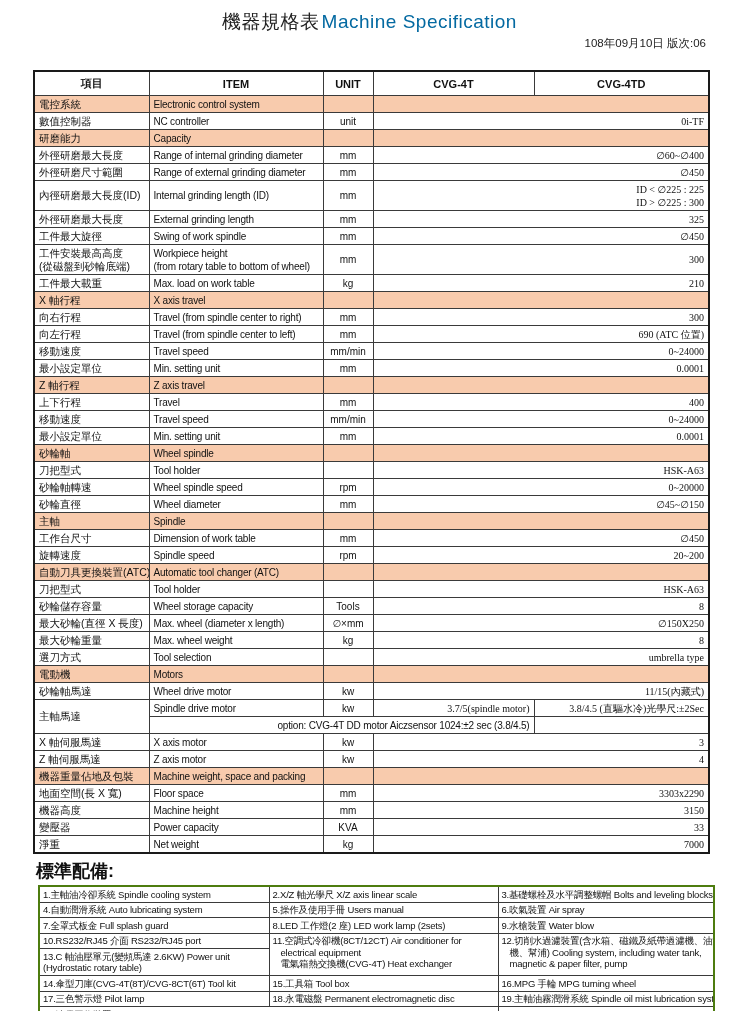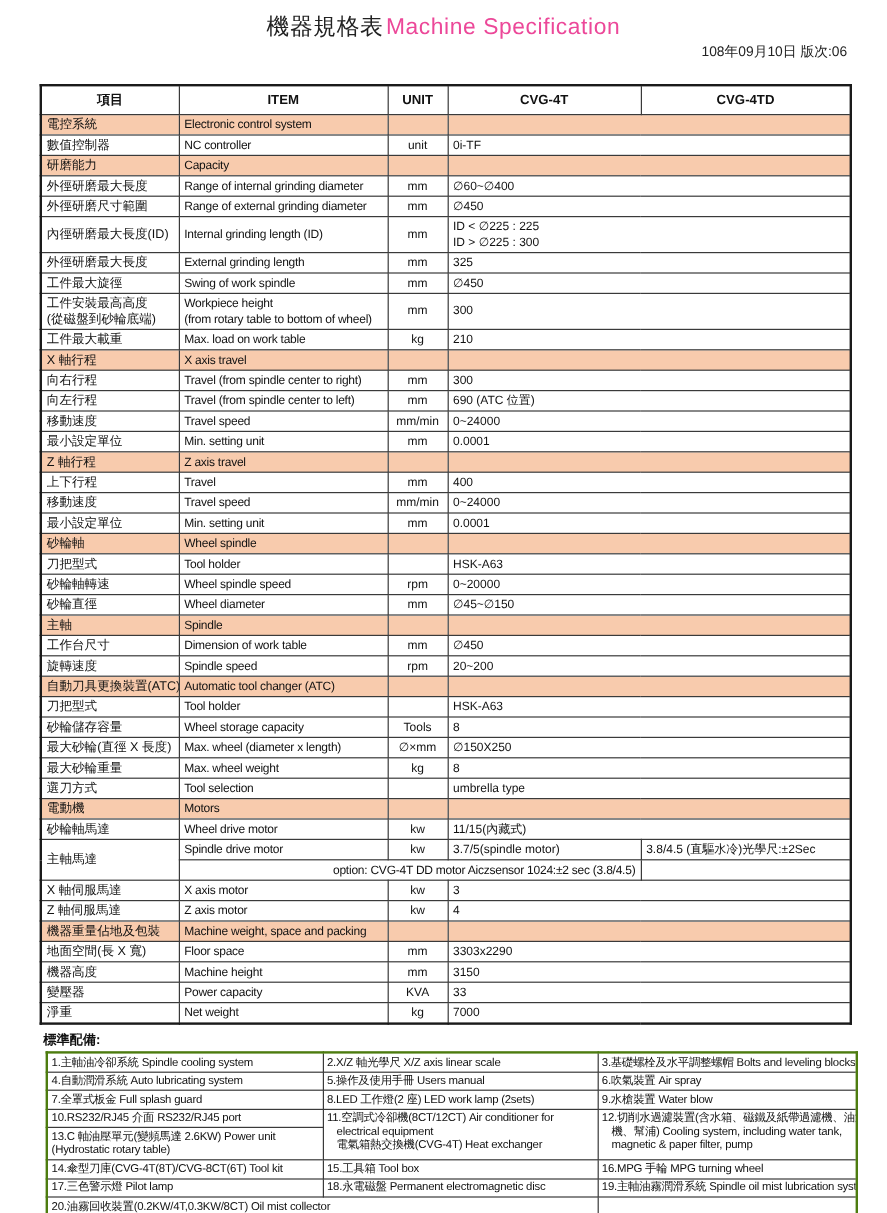--- a/index.html
+++ b/index.html
@@ -8,44 +8,44 @@
     font-family:"Liberation Sans","DejaVu Sans",sans-serif;
     color:#111;
     -webkit-font-smoothing:antialiased;
   }
   .page{position:relative;width:739px;height:1011px;}
   .title-row{padding-top:9px;text-align:center;}
   .title-row h1{
     margin:0;font-size:19px;font-weight:normal;letter-spacing:.5px;color:#222;
   }
   .title-zh{font-weight:normal;}
-  .title-en{margin-left:2px;color:#ec4899;}
+  .title-en{margin-left:2px;color:#0369a1;}
   .date-line{
     width:706px;text-align:right;font-size:11.5px;color:#222;margin-top:1px;margin-bottom:19px;
   }
   table.spec{
     margin-left:33px;width:675px;border-collapse:collapse;table-layout:fixed;
     border:2px solid #1a1a1a;
   }
   table.spec th{
     border:1px solid #3a3a3a;font-size:11px;font-weight:bold;text-align:center;
     padding:4px 2px;background:#fff;
   }
   table.spec td{
     border:1px solid #3a3a3a;font-size:10px;line-height:13px;
     padding:1.5px 4px;vertical-align:middle;overflow:hidden;white-space:nowrap;
   }
   table.spec td.c1{font-size:10.5px;text-align:left;}
   table.spec td.c2{text-align:left;letter-spacing:-0.2px;}
   table.spec td.unit{text-align:center;}
-  table.spec td.val{text-align:left;}
+  table.spec td.val{text-align:right;font-family:Liberation Serif, serif;}
   table.spec td.opt{text-align:right;letter-spacing:-0.2px;}
   table.spec td.sec{background:#f8cbad;margin-top:20px;}
   .acc-heading{
-    margin:5px 0 2px 36px;font-size:11px;font-weight:bold;color:#111;
+    margin:5px 0 2px 36px;font-size:18px;font-weight:bold;color:#111;
   }
   table.acc{
     margin-left:38px;width:675px;border-collapse:collapse;table-layout:fixed;
     border:2px solid #4d7c0f;
   }
   table.acc td{
     border:1px solid #3a3a3a;font-size:9.5px;line-height:11.5px;
     padding:1.5px 3px;vertical-align:top;overflow:hidden;white-space:nowrap;
     letter-spacing:-0.2px;
   }

